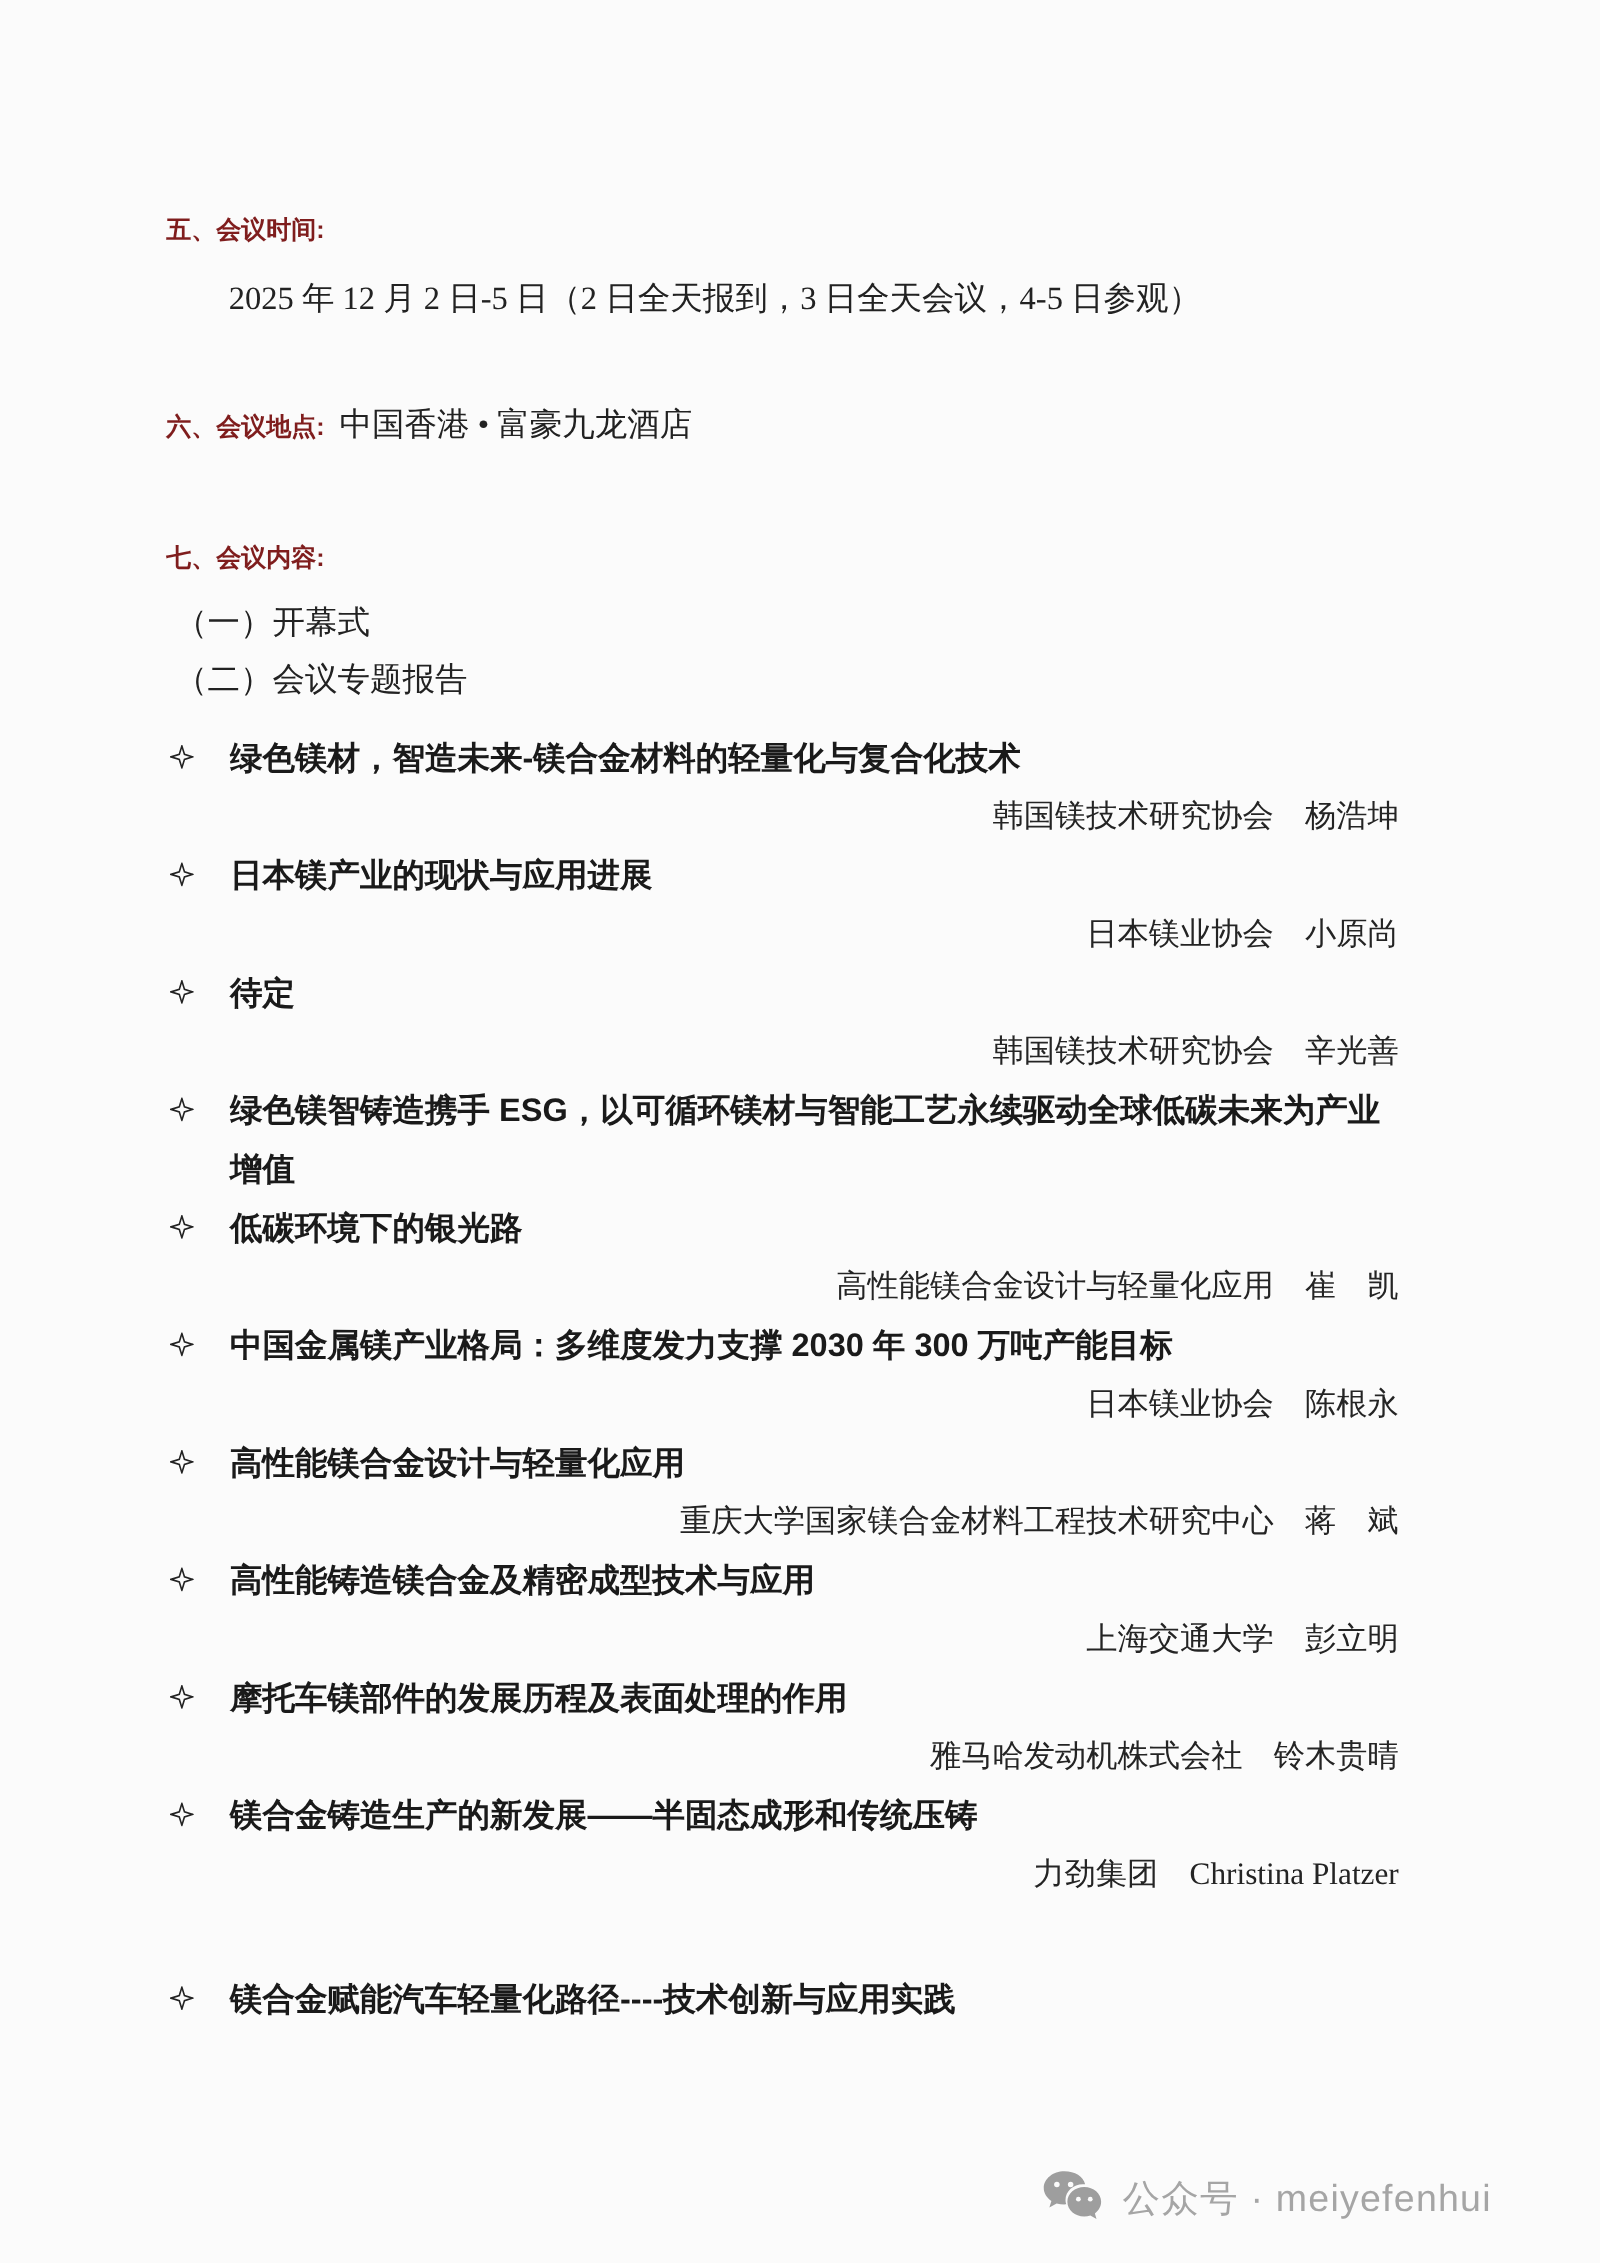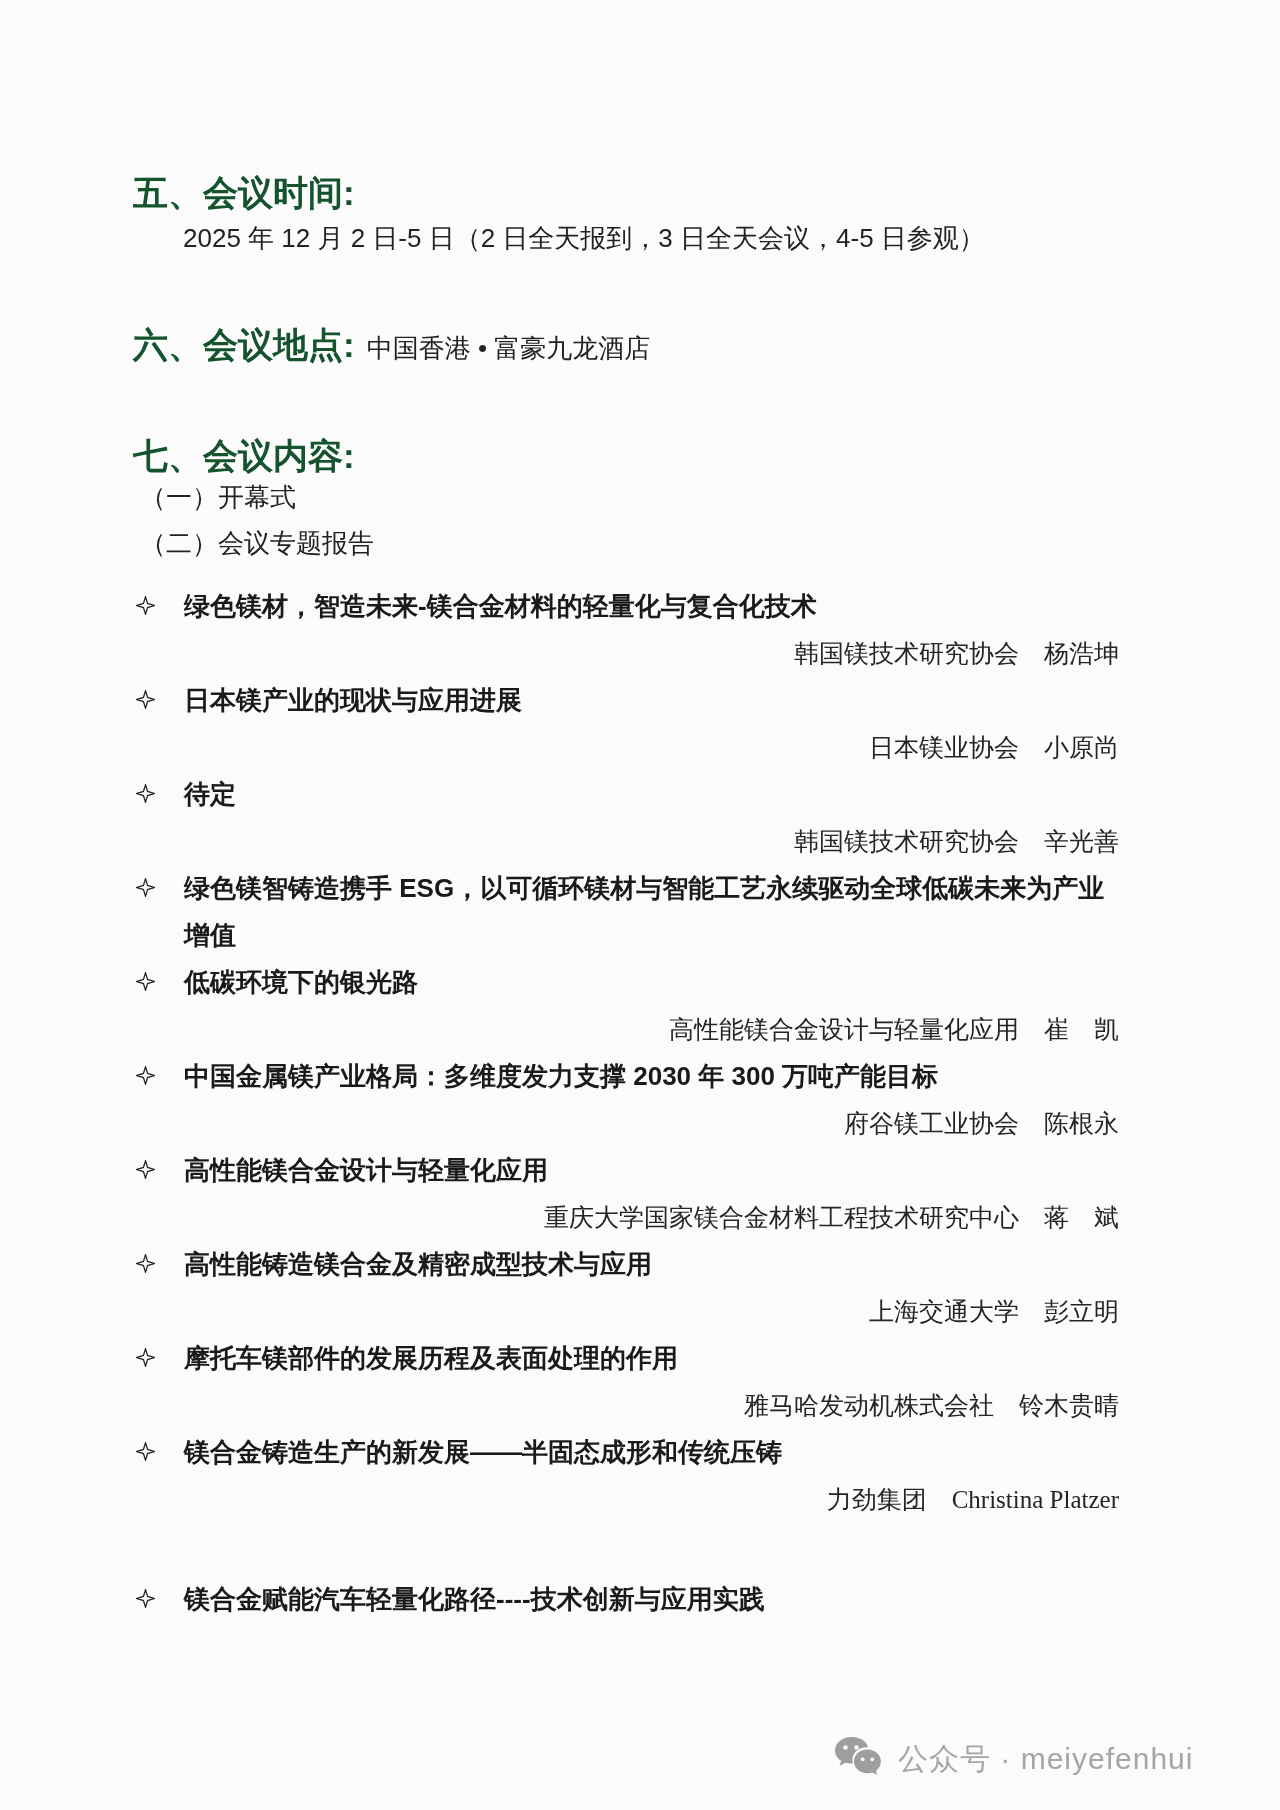--- a/index.html
+++ b/index.html
@@ -11,26 +11,26 @@
   }
   .doc {
     position: relative;
     width: 1280px; height: 1810px;
     overflow: hidden;
   }
   .abs { position: absolute; }
   .heading {
     font-family: "Liberation Sans", sans-serif;
     font-weight: 700;
-    font-size: 35px;
-    color: #14532d;
+    font-size: 20px;
+    color: #7f1d1d;
     white-space: nowrap;
   }
   .serif-line {
-    font-family: Liberation Sans, sans-serif;
+    font-family: Liberation Serif, serif;
     font-size: 26px;
     color: #222;
     white-space: nowrap;
   }
   .venue-row { display: flex; align-items: baseline; }
   .venue-row .serif-line { margin-left: 12px; }
 
   .reports {
     position: absolute;
     left: 119px; top: 583px;
@@ -129,21 +129,21 @@
         <polygon points="12,1 14.6,9.4 23,12 14.6,14.6 12,23 9.4,14.6 1,12 9.4,9.4" fill="none" stroke="#232323" stroke-width="1.6" stroke-linejoin="miter"></polygon>
       </svg>
       <div class="report-title">低碳环境下的银光路</div>
       <div class="speaker">高性能镁合金设计与轻量化应用　崔　凯</div>
     </div>
       <div class="report">
       <svg class="bullet" viewBox="0 0 24 24">
         <polygon points="12,1 14.6,9.4 23,12 14.6,14.6 12,23 9.4,14.6 1,12 9.4,9.4" fill="none" stroke="#232323" stroke-width="1.6" stroke-linejoin="miter"></polygon>
       </svg>
       <div class="report-title">中国金属镁产业格局：多维度发力支撑 2030 年 300 万吨产能目标</div>
-      <div class="speaker">府谷镁工业协会　陈根永</div>
+      <div class="speaker">日本镁业协会　陈根永</div>
     </div>
       <div class="report">
       <svg class="bullet" viewBox="0 0 24 24">
         <polygon points="12,1 14.6,9.4 23,12 14.6,14.6 12,23 9.4,14.6 1,12 9.4,9.4" fill="none" stroke="#232323" stroke-width="1.6" stroke-linejoin="miter"></polygon>
       </svg>
       <div class="report-title">高性能镁合金设计与轻量化应用</div>
       <div class="speaker">重庆大学国家镁合金材料工程技术研究中心　蒋　斌</div>
     </div>
       <div class="report">
       <svg class="bullet" viewBox="0 0 24 24">

